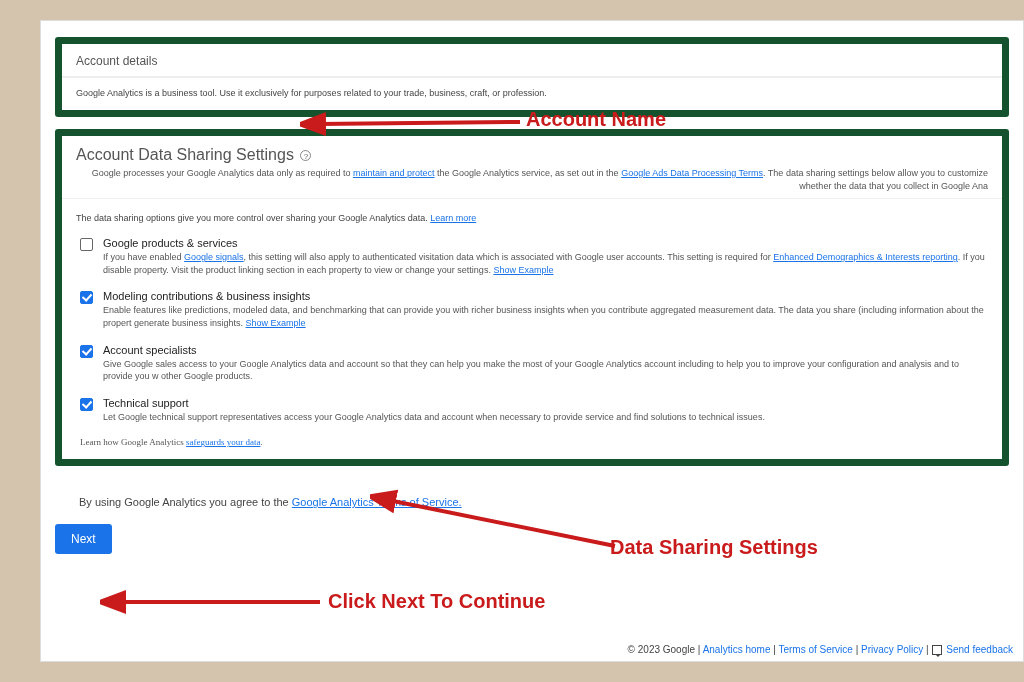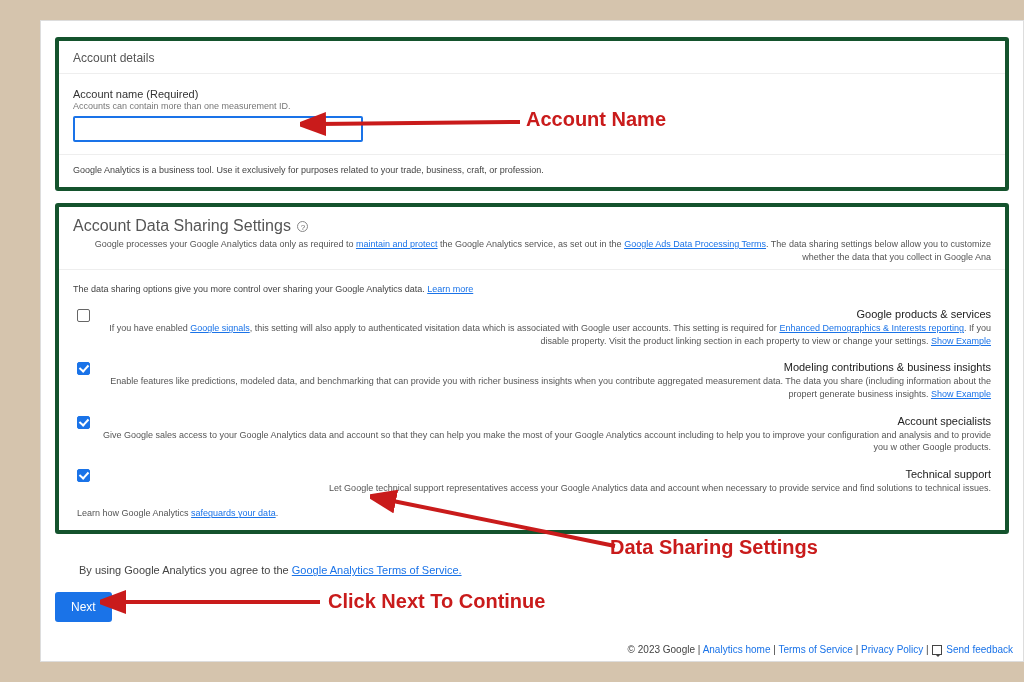--- a/index.html
+++ b/index.html
@@ -15,21 +15,21 @@
       position: absolute;
       left: 40px;
       top: 20px;
       right: 0;
       bottom: 20px;
       background: #fff;
       border: 1px solid #ddd;
       overflow: hidden;
     }
     .panel {
-      border: 4px solid #14532d;
+      border: 7px solid #14532d;
       border-radius: 3px;
       margin: 8px 0 12px 0;
       padding: 0;
     }
     .panel-header {
       padding: 10px 14px 8px 14px;
       font-size: 12px;
       color: #555;
       border-bottom: 1px solid #eee;
     }
@@ -106,21 +106,20 @@
       font-size: 9px;
       color: #444;
       margin-bottom: 14px;
     }
     .check-row {
       display: flex;
       align-items: flex-start;
       gap: 10px;
       margin-bottom: 14px;
       padding-left: 4px;
-      text-align: right;
     }
     .checkbox {
       width: 13px;
       height: 13px;
       border: 1.5px solid #666;
       border-radius: 2px;
       flex-shrink: 0;
       margin-top: 1px;
       position: relative;
       cursor: pointer;
@@ -153,20 +152,21 @@
     .check-desc {
       font-size: 9px;
       color: #555;
       line-height: 1.4;
     }
     .safeguards {
       font-size: 9px;
       color: #555;
       padding-left: 4px;
       margin-top: 12px;
+      font-family: Liberation Serif, serif;
     }
     .agree-row {
       font-size: 11px;
       color: #444;
       padding: 18px 14px 10px 0;
       margin-left: 24px;
     }
     .next-btn {
       display: inline-block;
       background: #1a73e8;
@@ -226,25 +226,20 @@
   </style>
 </head>
 <body>
 
 <div class="page">
   <div class="content-area">
 
     
     <div class="panel">
       <div class="panel-header">Account details</div>
-      <div class="panel-body">
-        <div class="field-label">Account name (Required)</div>
-        <div class="field-sublabel">Accounts can contain more than one measurement ID.</div>
-        <input class="text-input" type="text" value="" style="">
-      </div>
       <div class="disclaimer">Google Analytics is a business tool. Use it exclusively for purposes related to your trade, business, craft, or profession.</div>
     </div>
 
     
     <div class="panel">
       <div class="ds-header">
         <span class="ds-title">Account Data Sharing Settings</span>
         <span class="help-circle">?</span>
         <div class="ds-subtext">
           <span>Google processes your Google Analytics data only as required to </span><span class="link">maintain and protect</span><span> the Google Analytics service, as set out in the </span><span class="link">Google Ads Data Processing Terms</span><span>. The data sharing settings below allow you to customize whether the data that you collect in Google Ana</span>

